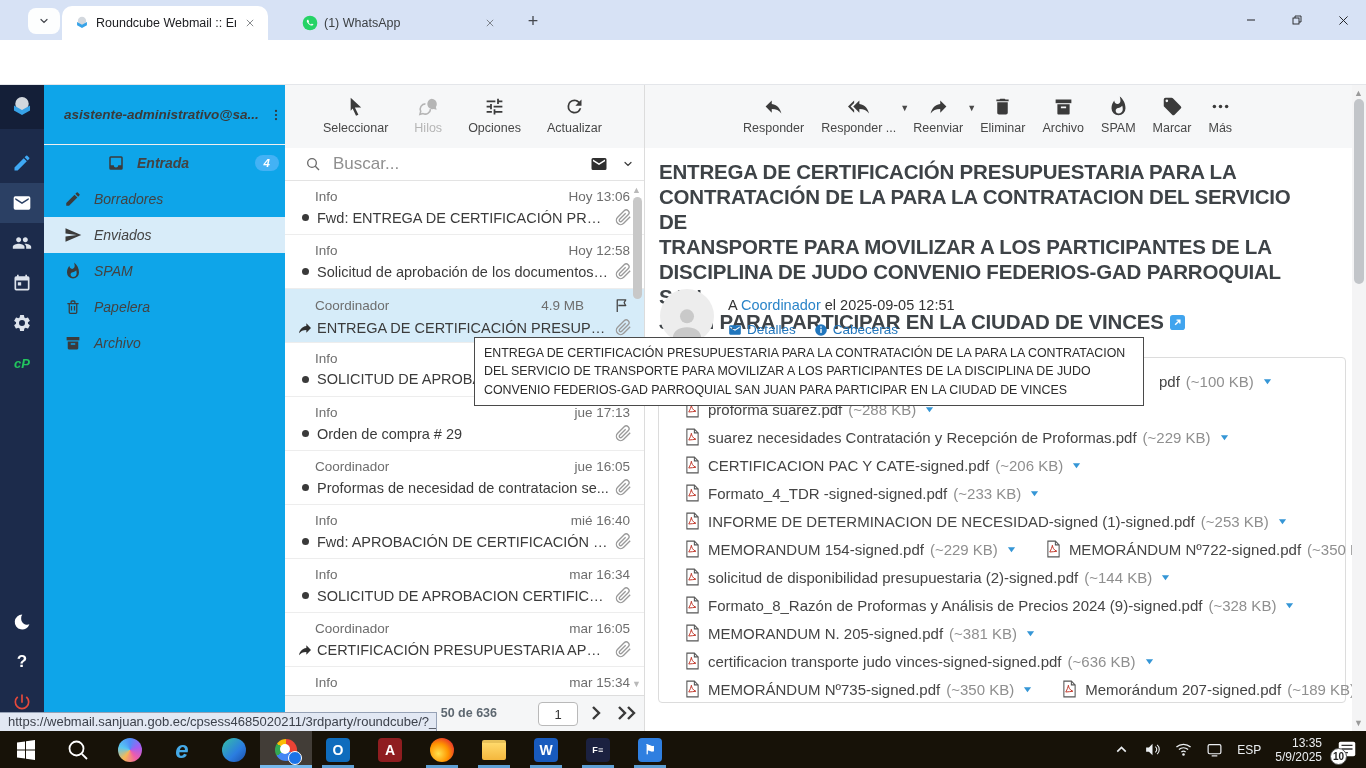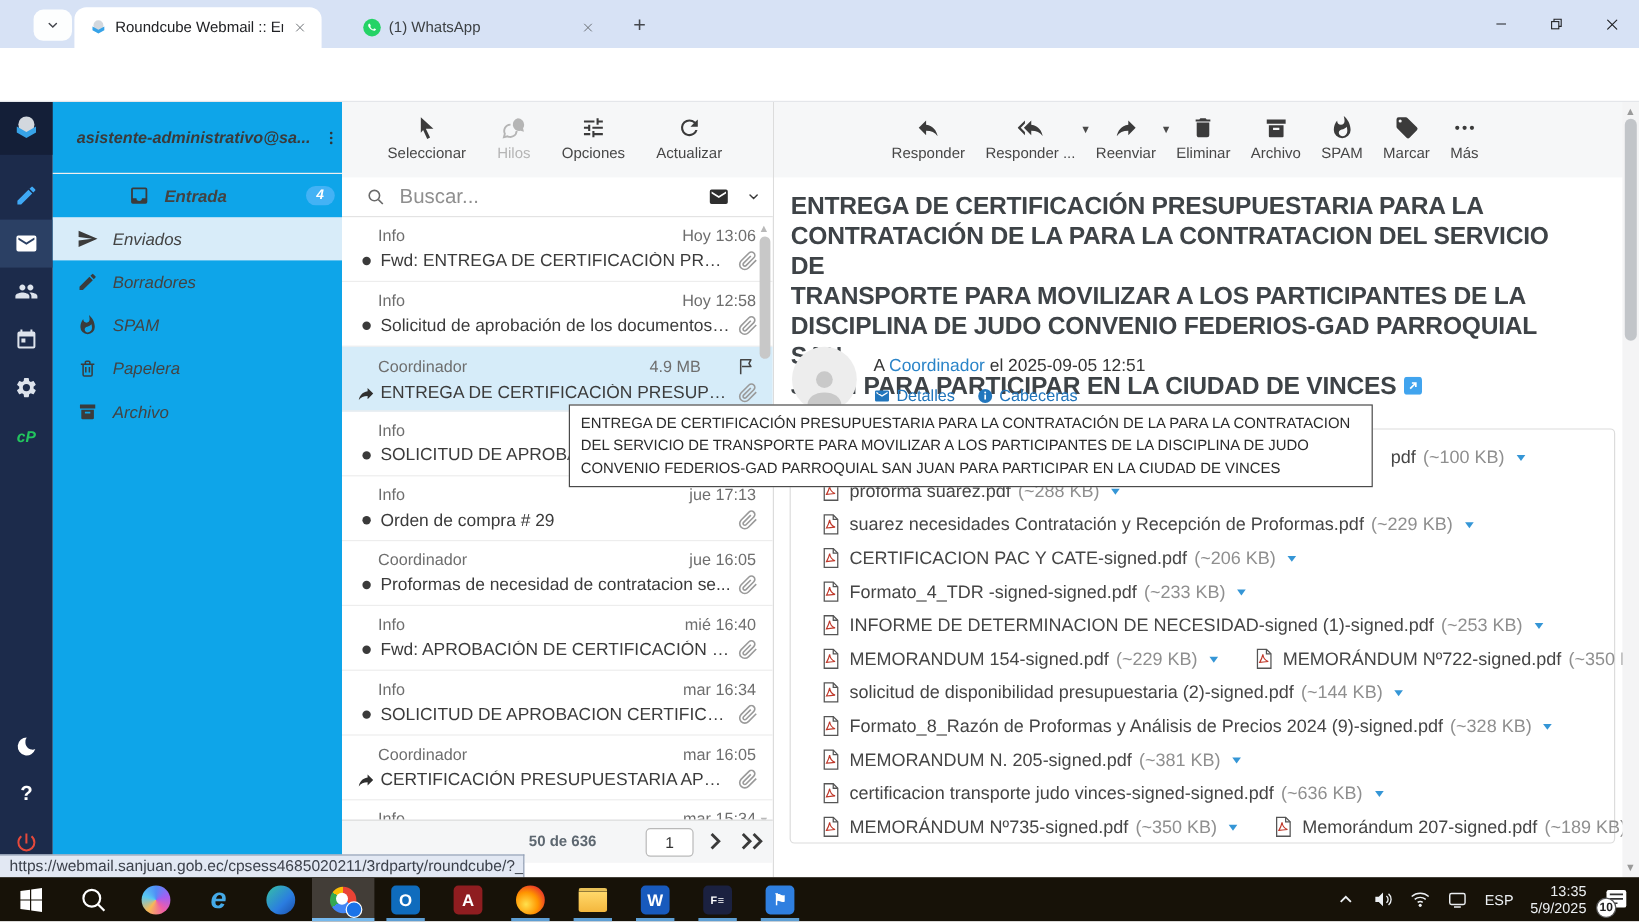--- a/index.html
+++ b/index.html
@@ -65,21 +65,21 @@
   .msg-meta { color:#6e6e6e; }
   .msg-flag { width:17px; height:17px; margin-left:6px; color:#444; }
   .msg-sub { display:flex; align-items:center; padding:5px 12px 0 10px; }
   .msg-marker { width:20px; display:flex; justify-content:center; align-items:center; color:#333; }
   .msg-dot { width:7px; height:7px; border-radius:50%; background:#3a3a3a; }
   .msg-fwd { width:16px; height:16px; color:#2f2f2f; }
   .msg-subject { flex:1; font-size:14.5px; color:#3b3b3b; white-space:nowrap; overflow:hidden; text-overflow:ellipsis; margin-left:2px; }
   .msg-clip { width:17px; height:17px; color:#9a9a9a; margin-left:6px; }
   .scrollhint { position:absolute; color:#b9b9b9; font-size:9px; }
   .sb-thumb { position:absolute; right:2px; width:9px; border-radius:5px; background:#c8c8c8; }
-  .list-foot { position:absolute; left:0; bottom:12px; right:0; height:36px; background:#f5f6f7; border-top:1px solid #ddd; }
+  .list-foot { position:absolute; left:0; bottom:0; right:0; height:36px; background:#f5f6f7; border-top:1px solid #ddd; }
   .count { position:absolute; left:0; top:10px; width:212px; text-align:right; font-size:12.5px; font-weight:bold; color:#5d6770; }
   .pagebox { position:absolute; left:253px; top:6px; width:40px; height:24px; border:1px solid #b9b9b9; border-radius:4px; background:#fff; text-align:center; font-size:13px; color:#333; font-family:inherit; }
   .pg-next { position:absolute; left:303px; top:9px; width:16px; height:16px; color:#3a3a3a; }
   .pg-last { position:absolute; left:330px; top:9px; width:24px; height:16px; color:#3a3a3a; }
 
   
   .reader { position:absolute; left:645px; top:0; width:721px; height:646px; background:#fff; }
   .reader .pane-toolbar { justify-content:flex-start; padding-left:98px; gap:17px; }
   .reader-body { position:absolute; left:0; top:63px; right:0; bottom:0; background:#fff; }
   .subject { position:absolute; left:14px; top:11px; width:660px; font-size:20.5px; font-weight:bold; color:#3e4347; line-height:25px; letter-spacing:-0.2px; white-space:pre-line; }
@@ -331,36 +331,36 @@
       <div id="folderlist">
           <div class="folder bold">
      <span class="f-ic ic">
               <svg viewBox="0 0 24 24" fill="currentColor" xmlns="http://www.w3.org/2000/svg">
                 <path d="M19 3H5a2 2 0 0 0-2 2v14a2 2 0 0 0 2 2h14a2 2 0 0 0 2-2V5a2 2 0 0 0-2-2zm0 12h-4a3 3 0 0 1-6 0H5V5h14v10z"></path>
               </svg>
             </span>
      <span>Entrada</span>
      <span class="badge">4</span>
    </div>
+          <div class="folder">
+     <span class="f-ic ic">
+              <svg viewBox="0 0 24 24" fill="currentColor" xmlns="http://www.w3.org/2000/svg">
+                <path d="M3 17.25V21h3.75L17.8 9.94l-3.75-3.75L3 17.25zM20.7 7.04a1 1 0 0 0 0-1.41l-2.34-2.34a1 1 0 0 0-1.41 0l-1.83 1.83 3.75 3.75 1.83-1.83z"></path>
+              </svg>
+            </span>
+     <span>Borradores</span>
+
+   </div>
           <div class="folder selected">
      <span class="f-ic ic">
               <svg viewBox="0 0 24 24" fill="currentColor" xmlns="http://www.w3.org/2000/svg">
                 <path d="M2.01 21L23 12 2.01 3 2 10l15 2-15 2z"></path>
               </svg>
             </span>
      <span>Enviados</span>
-
-   </div>
-          <div class="folder">
-     <span class="f-ic ic">
-              <svg viewBox="0 0 24 24" fill="currentColor" xmlns="http://www.w3.org/2000/svg">
-                <path d="M3 17.25V21h3.75L17.8 9.94l-3.75-3.75L3 17.25zM20.7 7.04a1 1 0 0 0 0-1.41l-2.34-2.34a1 1 0 0 0-1.41 0l-1.83 1.83 3.75 3.75 1.83-1.83z"></path>
-              </svg>
-            </span>
-     <span>Borradores</span>
 
    </div>
           <div class="folder">
      <span class="f-ic ic">
               <svg viewBox="0 0 24 24" fill="currentColor" xmlns="http://www.w3.org/2000/svg">
                 <path d="M13.5.67s.74 2.65.74 4.8c0 2.06-1.35 3.73-3.41 3.73-2.07 0-3.63-1.67-3.63-3.73l.03-.36C5.21 7.51 4 10.62 4 14a8 8 0 1 0 16 0C20 8.61 17.41 3.8 13.5.67zM12 20c-1.79 0-3.24-1.42-3.24-3.18 0-1.64 1.06-2.8 2.85-3.16 1.79-.37 3.64-1.24 4.67-2.65.39 1.29.59 2.65.59 4.04A4.95 4.95 0 0 1 12 20z"></path>
               </svg>
             </span>
      <span>SPAM</span>
 

